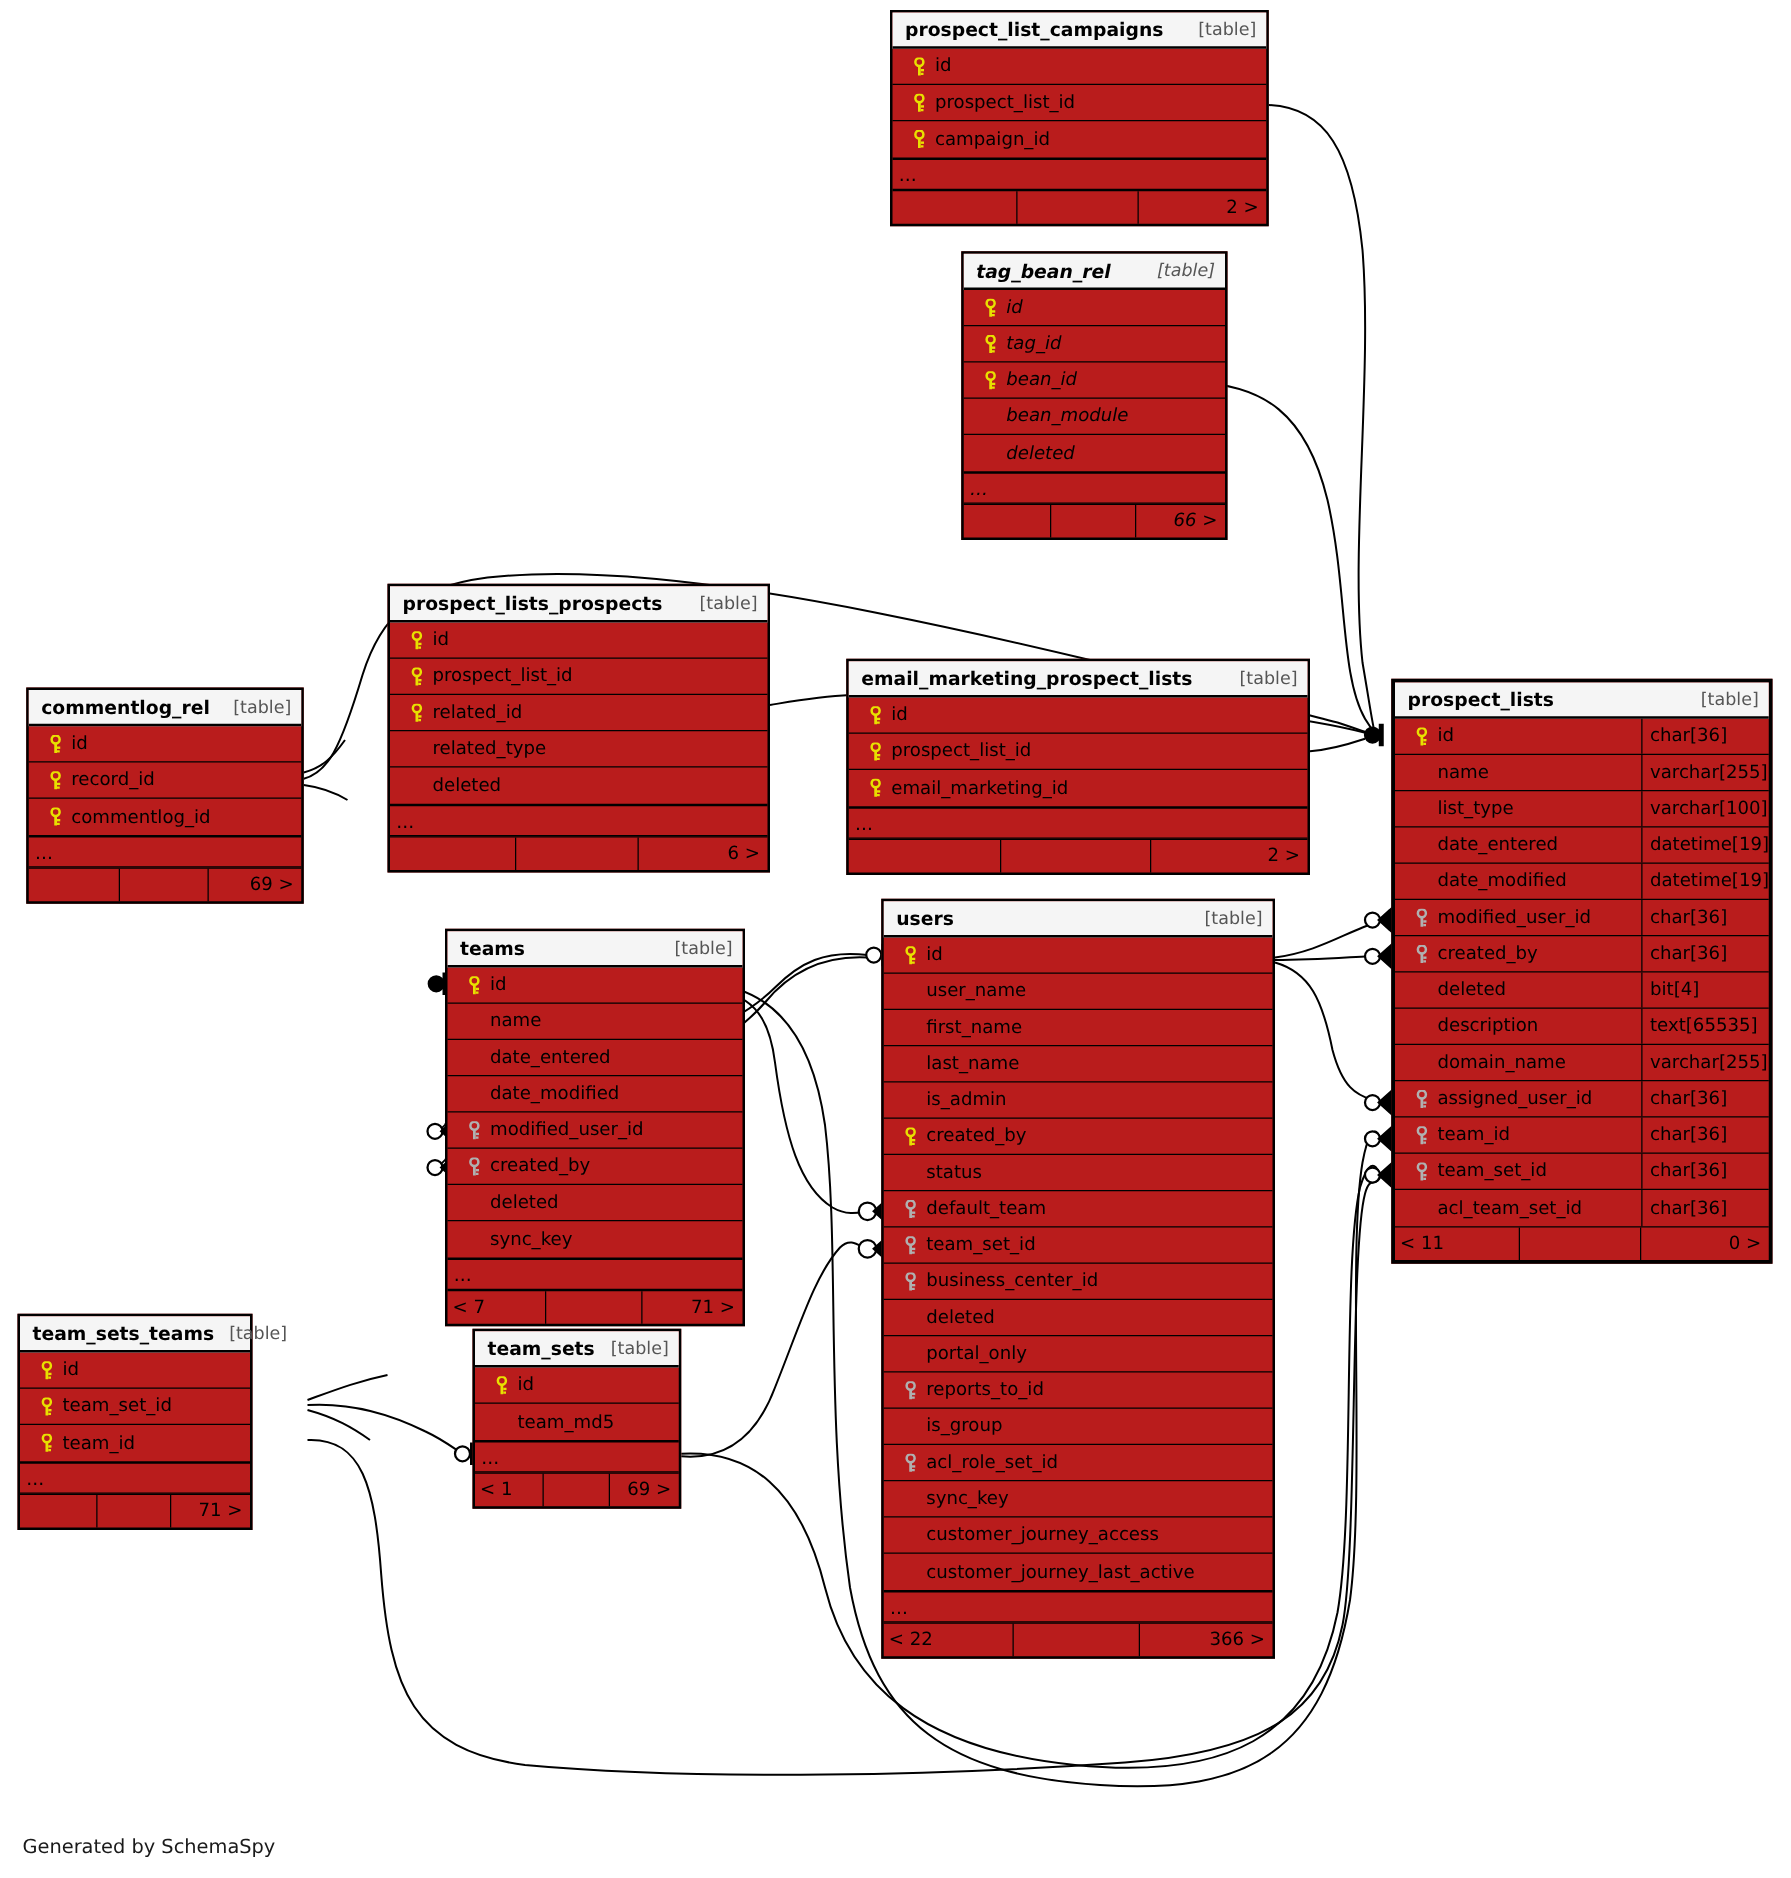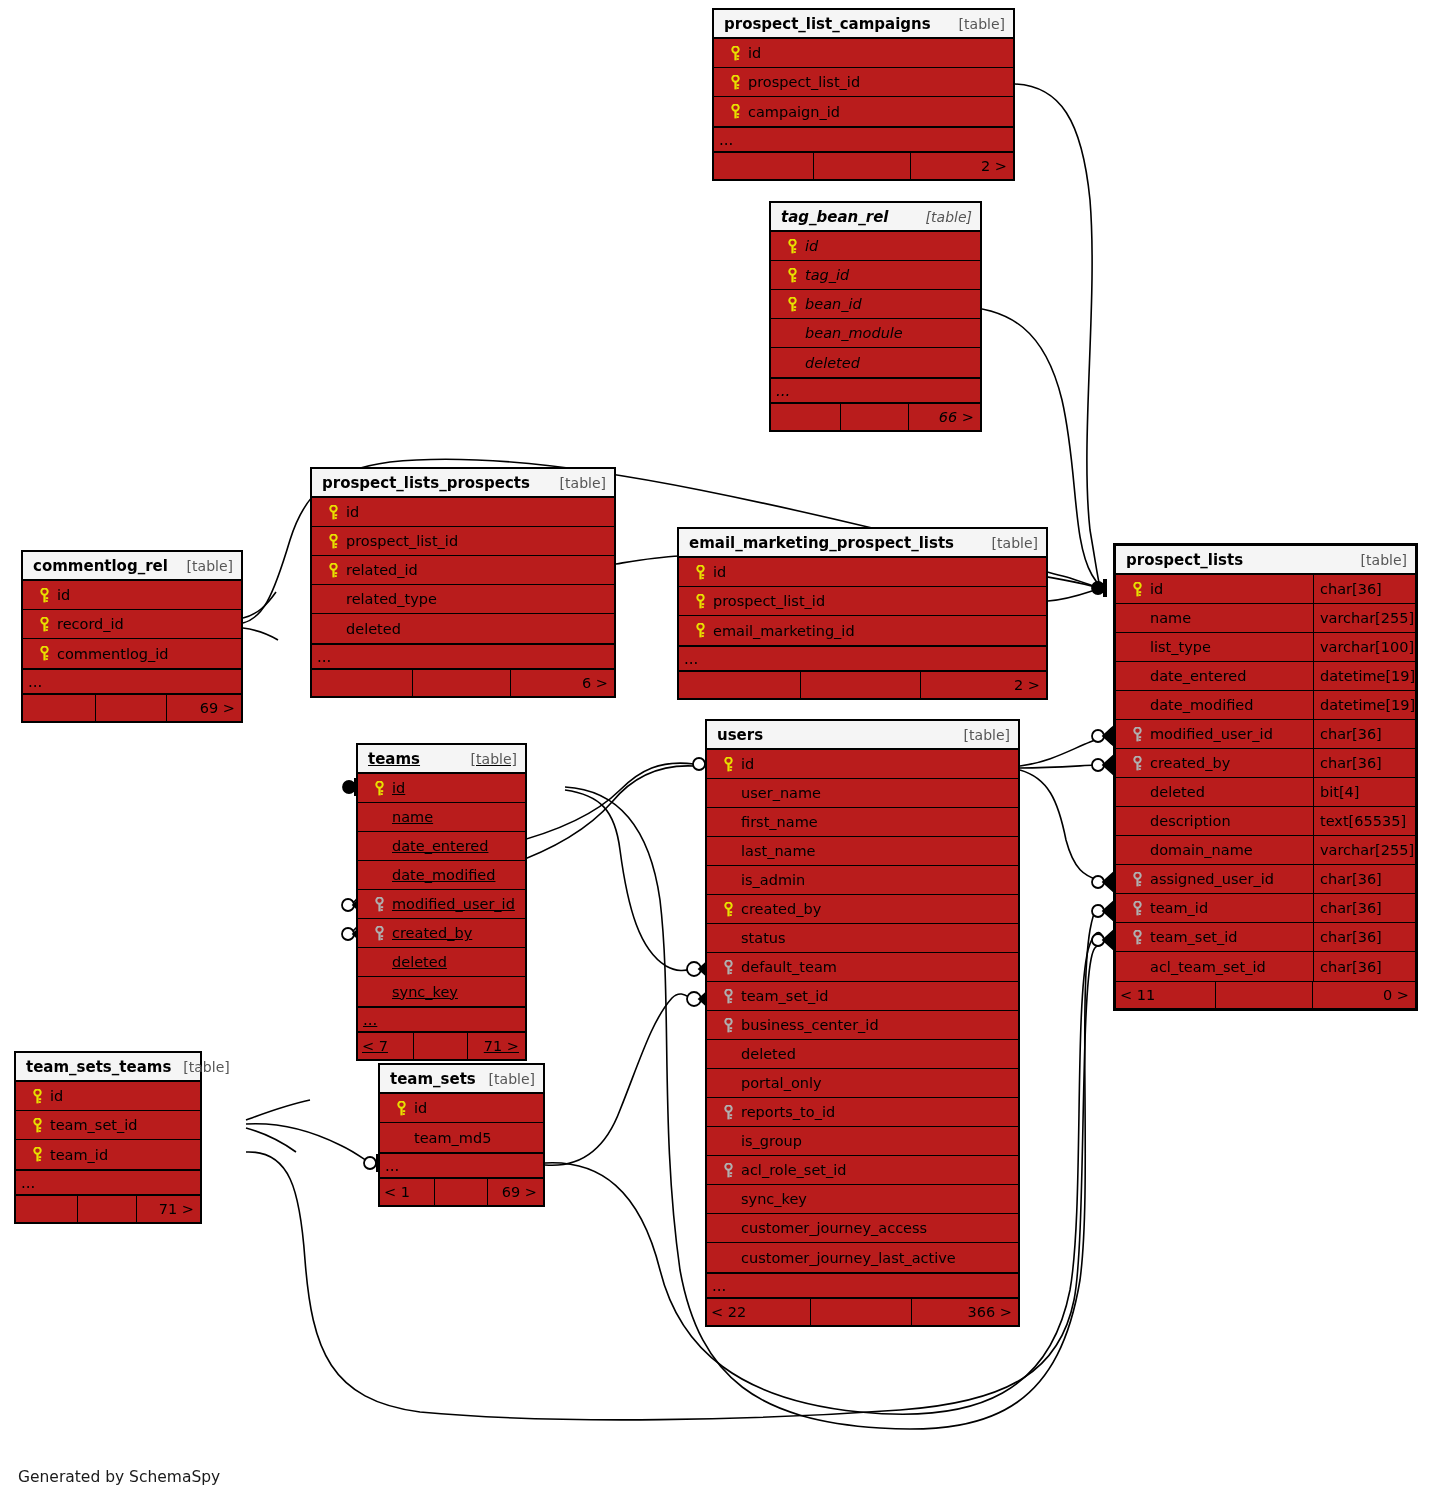--- a/index.html
+++ b/index.html
@@ -842,21 +842,21 @@
           </div>
         </div>
       </div>
       <div class="ellipsis-row">...</div>
       <div class="foot">
         <div class="fl">&lt; 22</div>
         <div class="fm"></div>
         <div class="fr">366 &gt;</div>
       </div>
     </div>
-    <div class="tbl" style="left: 356px; top: 743px; width: 171px; text-decoration: underline;">
+    <div class="tbl" style="left: 356px; top: 743px; width: 240px;">
       <div class="tbl-head">
         <span class="tbl-name">teams</span>
         <span class="tbl-kind">[table]</span>
       </div>
       <div class="rows">
         <div class="row">
           <div class="colname">
             <span class="keyslot">
               <svg class="keysvg" width="11" height="15" viewBox="0 0 11 15" aria-hidden="true">
                 <circle cx="5.5" cy="3.6" r="3.2" fill="none" stroke="#e8e000" stroke-width="2"></circle>

